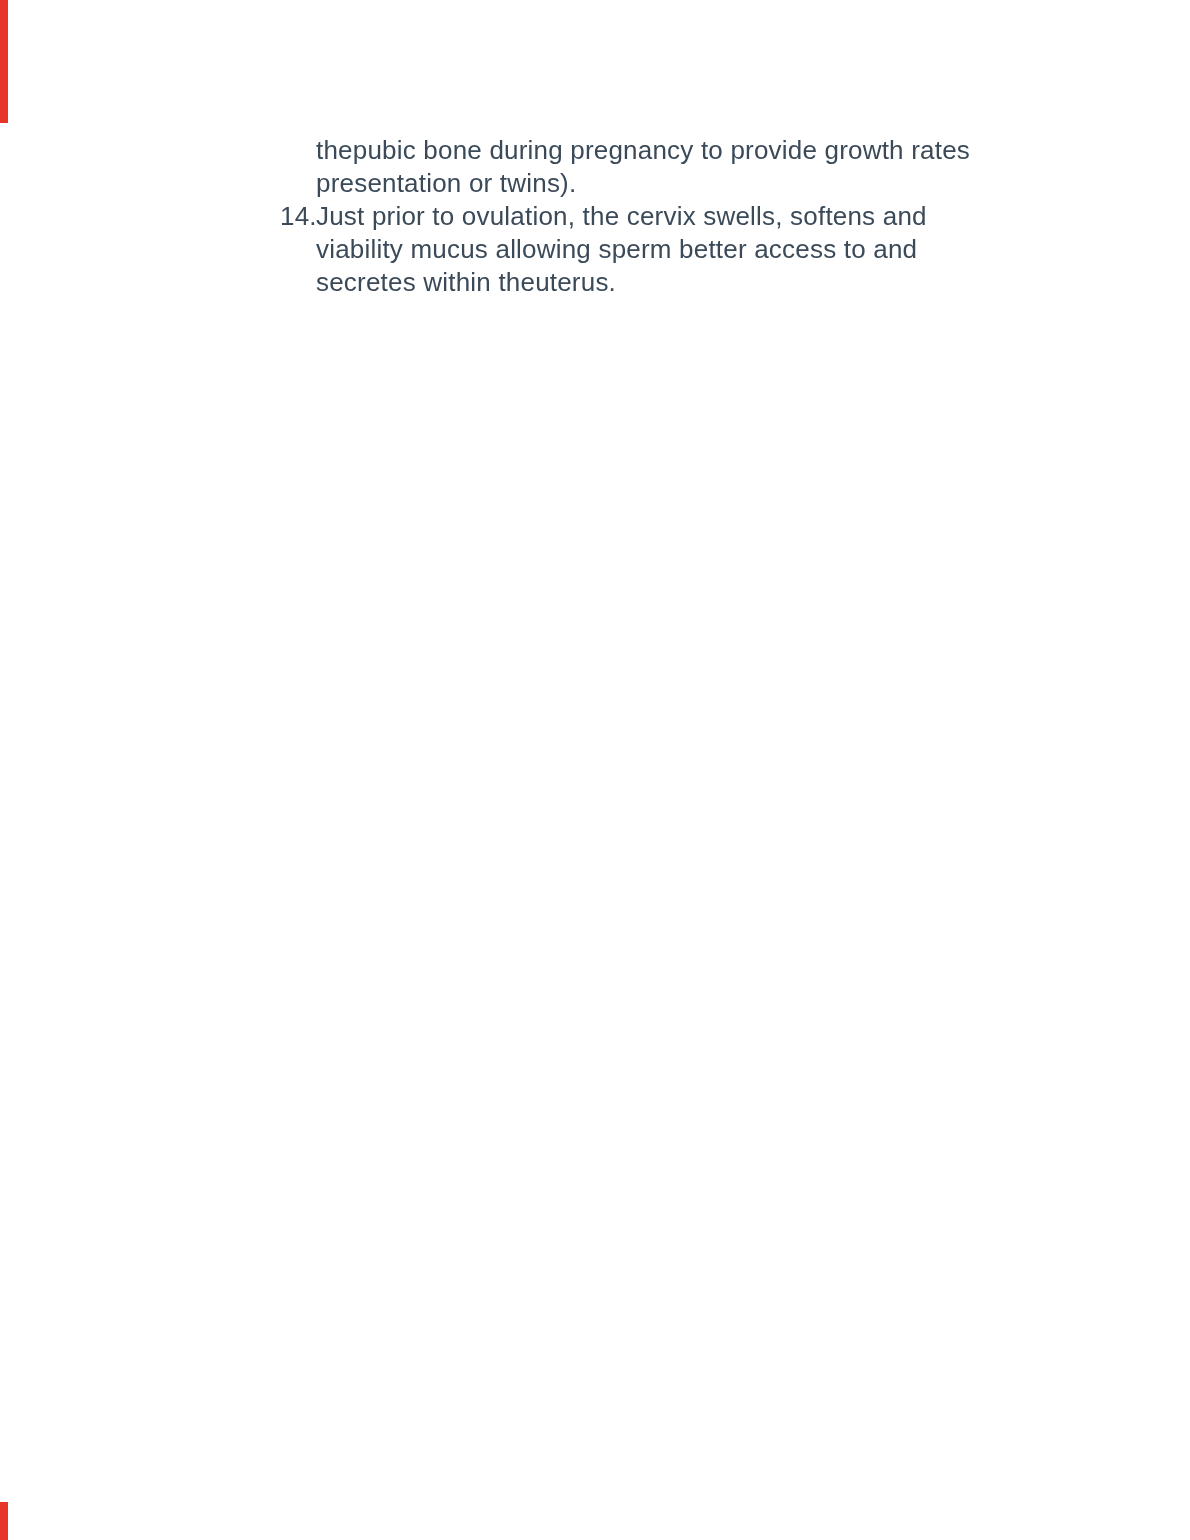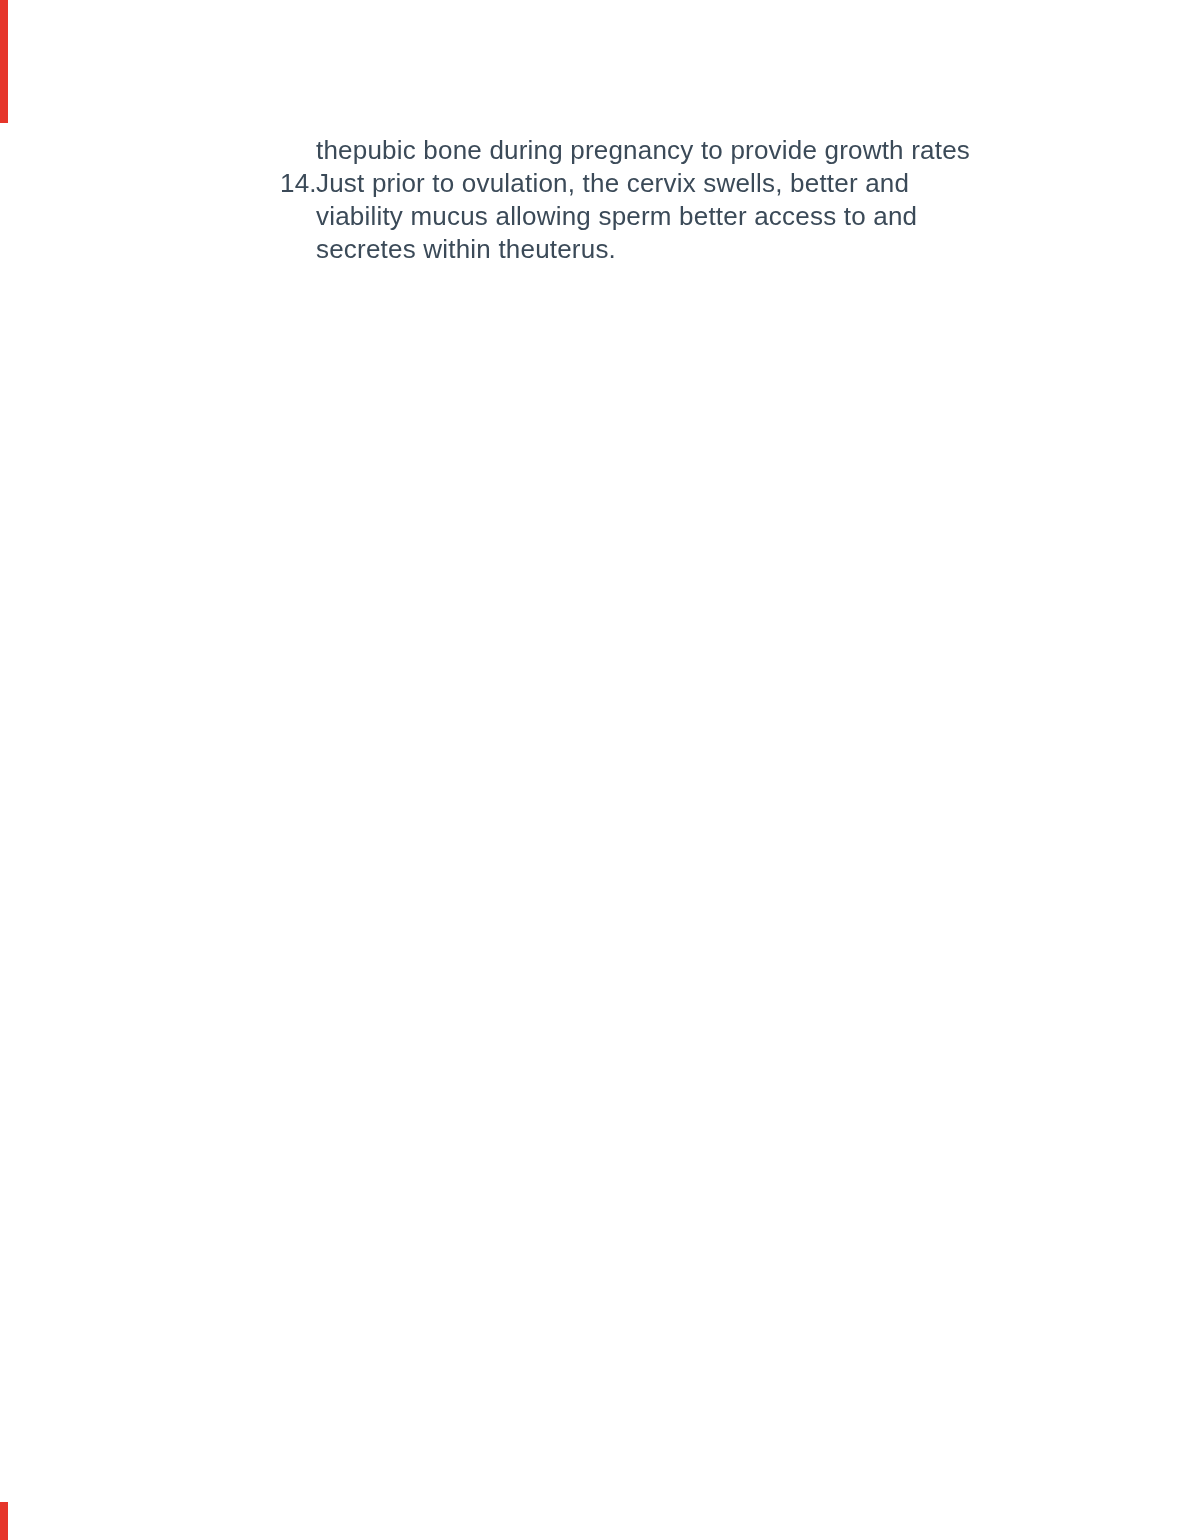--- a/index.html
+++ b/index.html
@@ -53,25 +53,26 @@
 
 <div class="page">
 
   <div class="edge-mark top"></div>
   <div class="edge-mark bottom"></div>
 
   <div class="doc">
 
     <div>
       <div class="hang text-line">thepubic bone during pregnancy to provide growth rates</div>
+      <div class="hang text-line">presentation or twins).</div>
     </div>
 
     <div>
       <div class="num-row">
         <span class="num">14.</span>
-        <span class="text-line">Just prior to ovulation, the cervix swells, better and</span>
+        <span class="text-line">Just prior to ovulation, the cervix swells, softens and</span>
       </div>
       <div class="hang text-line">viability mucus allowing sperm better access to and</div>
       <div class="hang text-line">secretes within theuterus.</div>
     </div>
 
   </div>
 </div>
 
 </body></html>

